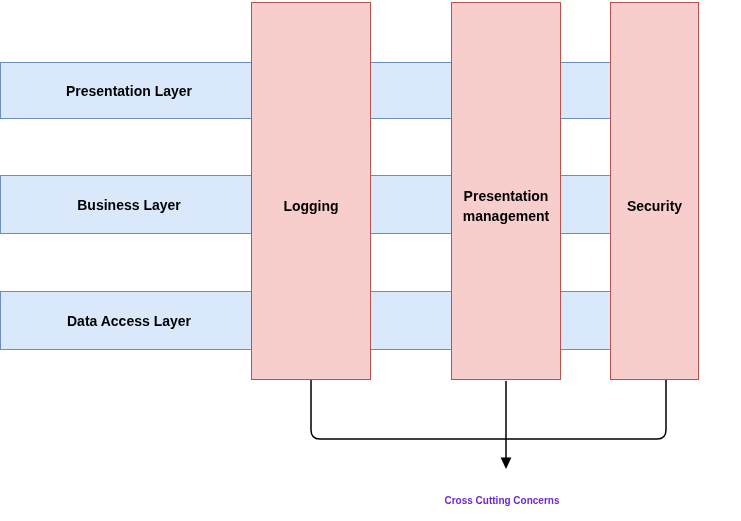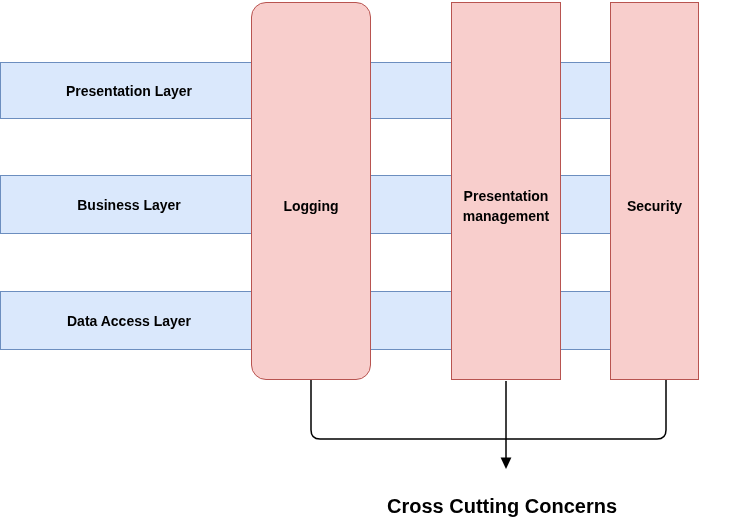--- a/index.html
+++ b/index.html
@@ -48,21 +48,21 @@
     top: 2px;
     height: 378px;
     box-sizing: border-box;
     background: var(--concern-fill, #f8cecc);
     border: 1.5px solid var(--concern-stroke, #b85450);
     z-index: 2;
     display: flex;
     align-items: center;
     justify-content: center;
   }
-  .concern-logging     { left: 251px; width: 120px; border-radius: 15px; }
+  .concern-logging     { left: 251px; width: 120px; }
   .concern-transaction { left: 451px; width: 110px; }
   .concern-security    { left: 610px; width: 89px; }
   .concern-label {
     font-size: 14px;
     font-weight: bold;
     color: #000000;
     text-align: center;
     line-height: 1.4;
     padding: 0 4px;
     transform: translateY(16px);
@@ -76,23 +76,23 @@
     z-index: 3;
     pointer-events: none;
   }
   
   .caption {
     position: absolute;
     left: 377px;
     top: 495px;
     width: 250px;
     text-align: center;
-    font-size: 20px;
+    font-size: 10px;
     font-weight: bold;
-    color: #000000;
+    color: #6d28d9;
     z-index: 4;
   }
 </style>
 </head>
 <body>
 
 <div class="canvas">
 
   <div class="layer-bar layer-presentation">
     <div class="layer-label-box">

